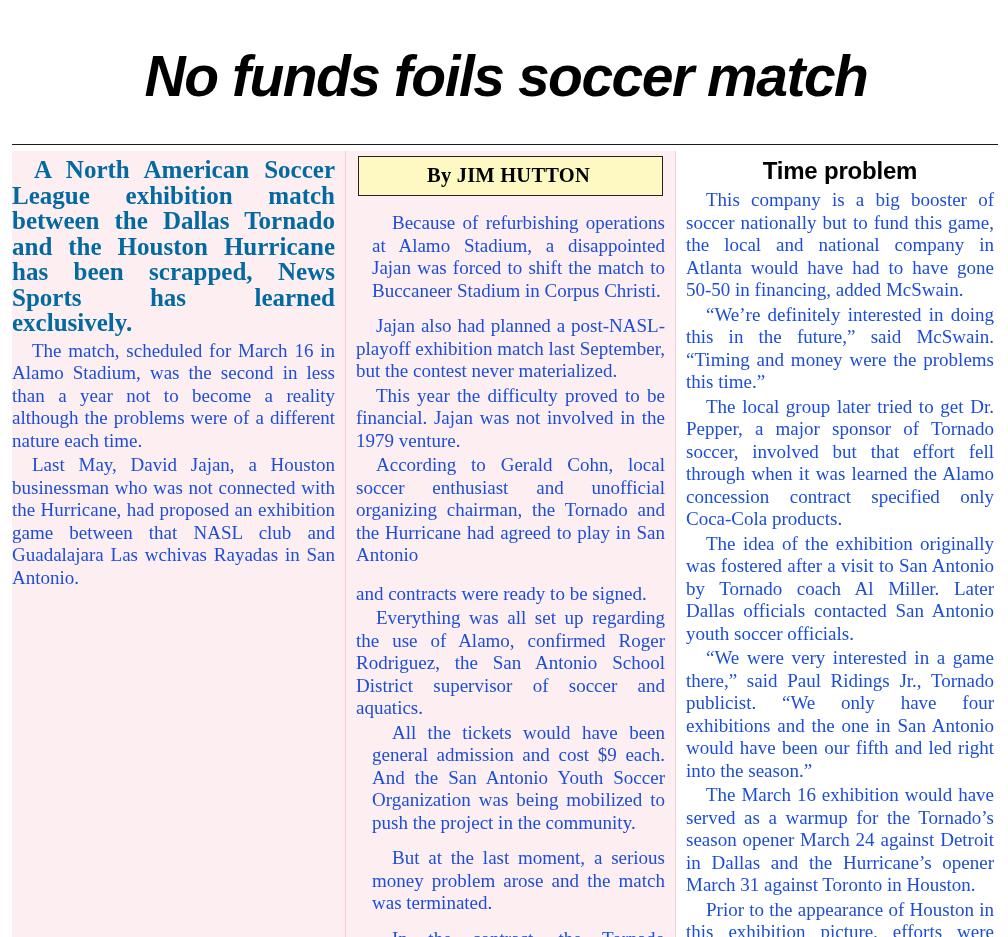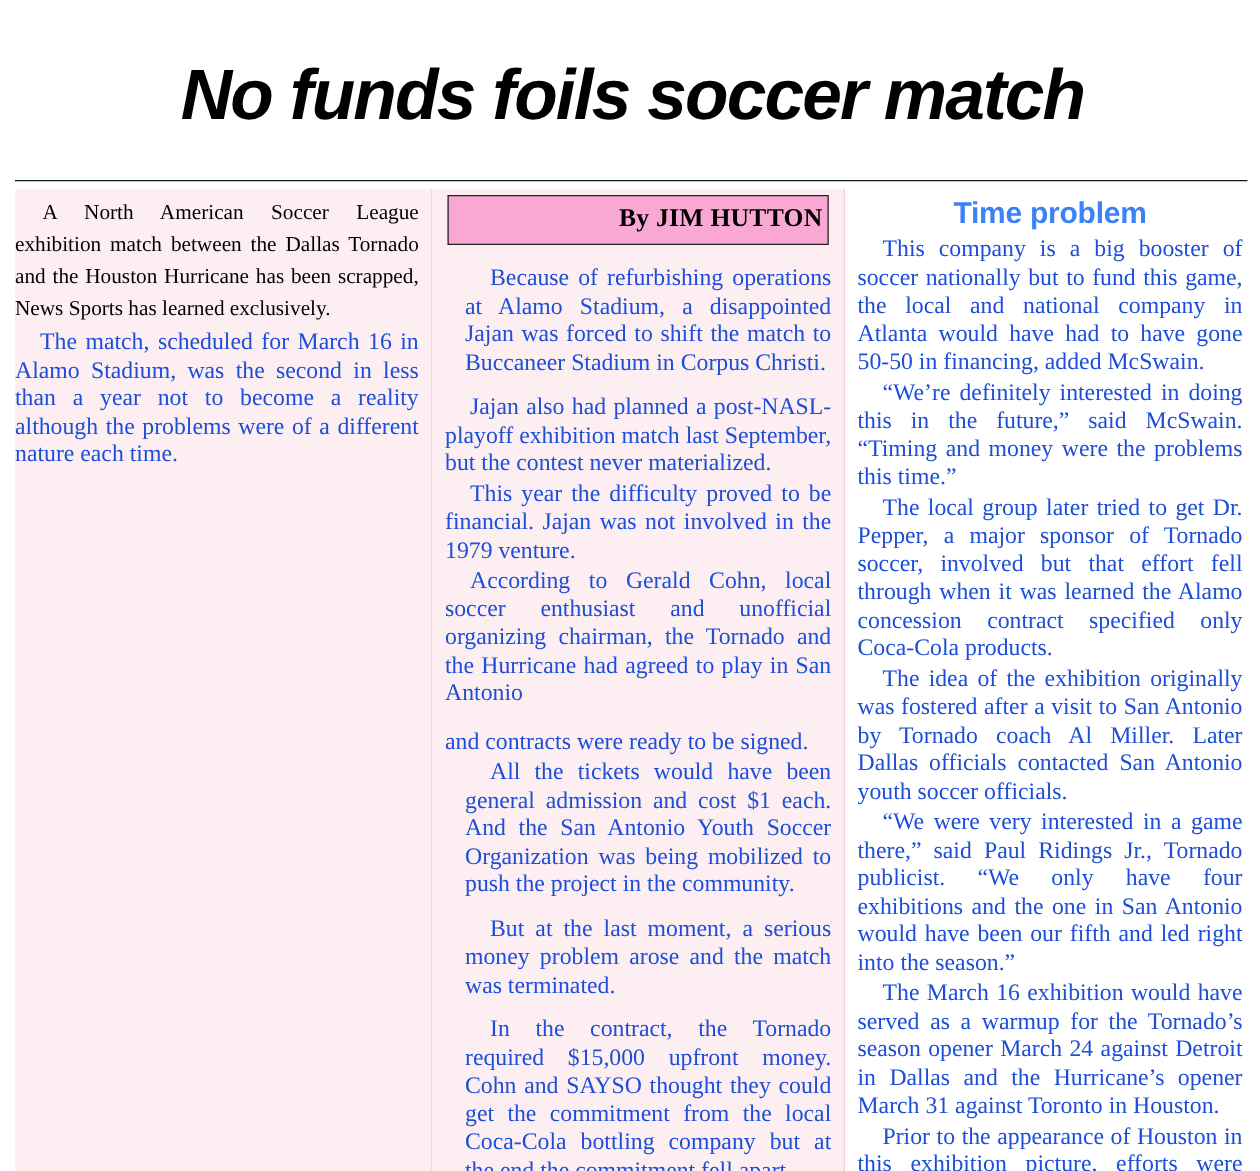--- a/index.html
+++ b/index.html
@@ -59,27 +59,27 @@
     background: #fdeff1;
     border-right: 1px solid #f2ced4;
   }
   .col-3 {
     width: 318px;
     padding-left: 10px;
   }
   
   .lead {
     font-family: "Liberation Serif", serif;
-    font-weight: normal;
-    font-size: 17px;
+    font-weight: bold;
+    font-size: 25px;
     line-height: 25.5px;
     text-align: justify;
     text-indent: 22px;
     margin: 6px 0 4px 0;
-    color: #000000;
+    color: #0369a1;
   }
   p.body {
     font-family: "Liberation Serif", serif;
     font-size: 19px;
     line-height: 22.5px;
     text-align: justify;
     text-indent: 20px;
     margin: 0 0 2px 0;
     color: #1d4ed8;
   }
@@ -90,68 +90,70 @@
     margin-bottom: 13px;
     margin-left: 16px;
   }
   p.body.nospace {
     text-indent: 0;
     margin-top: 16px;
   }
   
   .byline-box {
     border: 1.5px solid #222;
-    text-align: right;
+    text-align: center;
     padding: 7px 4px 8px 0;
     margin: 5px 2px 16px 2px;
-    background: #f9a8d4;
+    background: #fef9c3;
   }
   .byline-box .byline {
     font-family: "Liberation Serif", serif;
     font-weight: bold;
     font-size: 20.5px;
     letter-spacing: 0.2px;
     color: #000;
   }
   
   .subhead {
     font-family: "Liberation Sans", sans-serif;
     font-weight: bold;
     font-size: 24px;
     text-align: center;
     margin: 6px 0 4px 0;
-    color: #3b82f6;
+    color: #000000;
     letter-spacing: -0.2px;
   }
 </style>
 </head>
 <body>
 
 <div class="page">
 
   <h1 class="headline">No funds foils soccer match</h1>
   <div class="hrule"></div>
 
   <div class="columns">
 
     <div class="col col-1">
       <p class="lead">A North American Soccer League exhibition match between the Dallas Tornado and the Houston Hurricane has been scrapped, News Sports has learned exclusively.</p>
       <p class="body">The match, scheduled for March 16 in Alamo Stadium, was the second in less than a year not to become a reality although the problems were of a different nature each time.</p>
+      <p class="body">Last May, David Jajan, a Houston businessman who was not connected with the Hurricane, had proposed an exhibition game between that NASL club and Guadalajara Las wchivas Rayadas in San Antonio.</p>
     </div>
 
     <div class="col col-2">
       <div class="byline-box">
         <span class="byline">By JIM HUTTON</span>
       </div>
       <p class="body spaced">Because of refurbishing operations at Alamo Stadium, a disappointed Jajan was forced to shift the match to Buccaneer Stadium in Corpus Christi.</p>
       <p class="body">Jajan also had planned a post-NASL-playoff exhibition match last September, but the contest never materialized.</p>
       <p class="body">This year the difficulty proved to be financial. Jajan was not involved in the 1979 venture.</p>
       <p class="body tight">According to Gerald Cohn, local soccer enthusiast and unofficial organizing chairman, the Tornado and the Hurricane had agreed to play in San Antonio</p>
       <p class="body nospace">and contracts were ready to be signed.</p>
-      <p class="body spaced">All the tickets would have been general admission and cost $1 each. And the San Antonio Youth Soccer Organization was being mobilized to push the project in the community.</p>
+      <p class="body">Everything was all set up regarding the use of Alamo, confirmed Roger Rodriguez, the San Antonio School District supervisor of soccer and aquatics.</p>
+      <p class="body spaced">All the tickets would have been general admission and cost $9 each. And the San Antonio Youth Soccer Organization was being mobilized to push the project in the community.</p>
       <p class="body spaced">But at the last moment, a serious money problem arose and the match was terminated.</p>
       <p class="body spaced">In the contract, the Tornado required $15,000 upfront money. Cohn and SAYSO thought they could get the commitment from the local Coca-Cola bottling company but at the end the commitment fell apart.</p>
 
     </div>
 
     <div class="col col-3">
       <h2 class="subhead">Time problem</h2>
       <p class="body">This company is a big booster of soccer nationally but to fund this game, the local and national company in Atlanta would have had to have gone 50-50 in financing, added McSwain.</p>
       <p class="body">“We’re definitely interested in doing this in the future,” said McSwain. “Timing and money were the problems this time.”</p>
       <p class="body">The local group later tried to get Dr. Pepper, a major sponsor of Tornado soccer, involved but that effort fell through when it was learned the Alamo concession contract specified only Coca-Cola products.</p>

